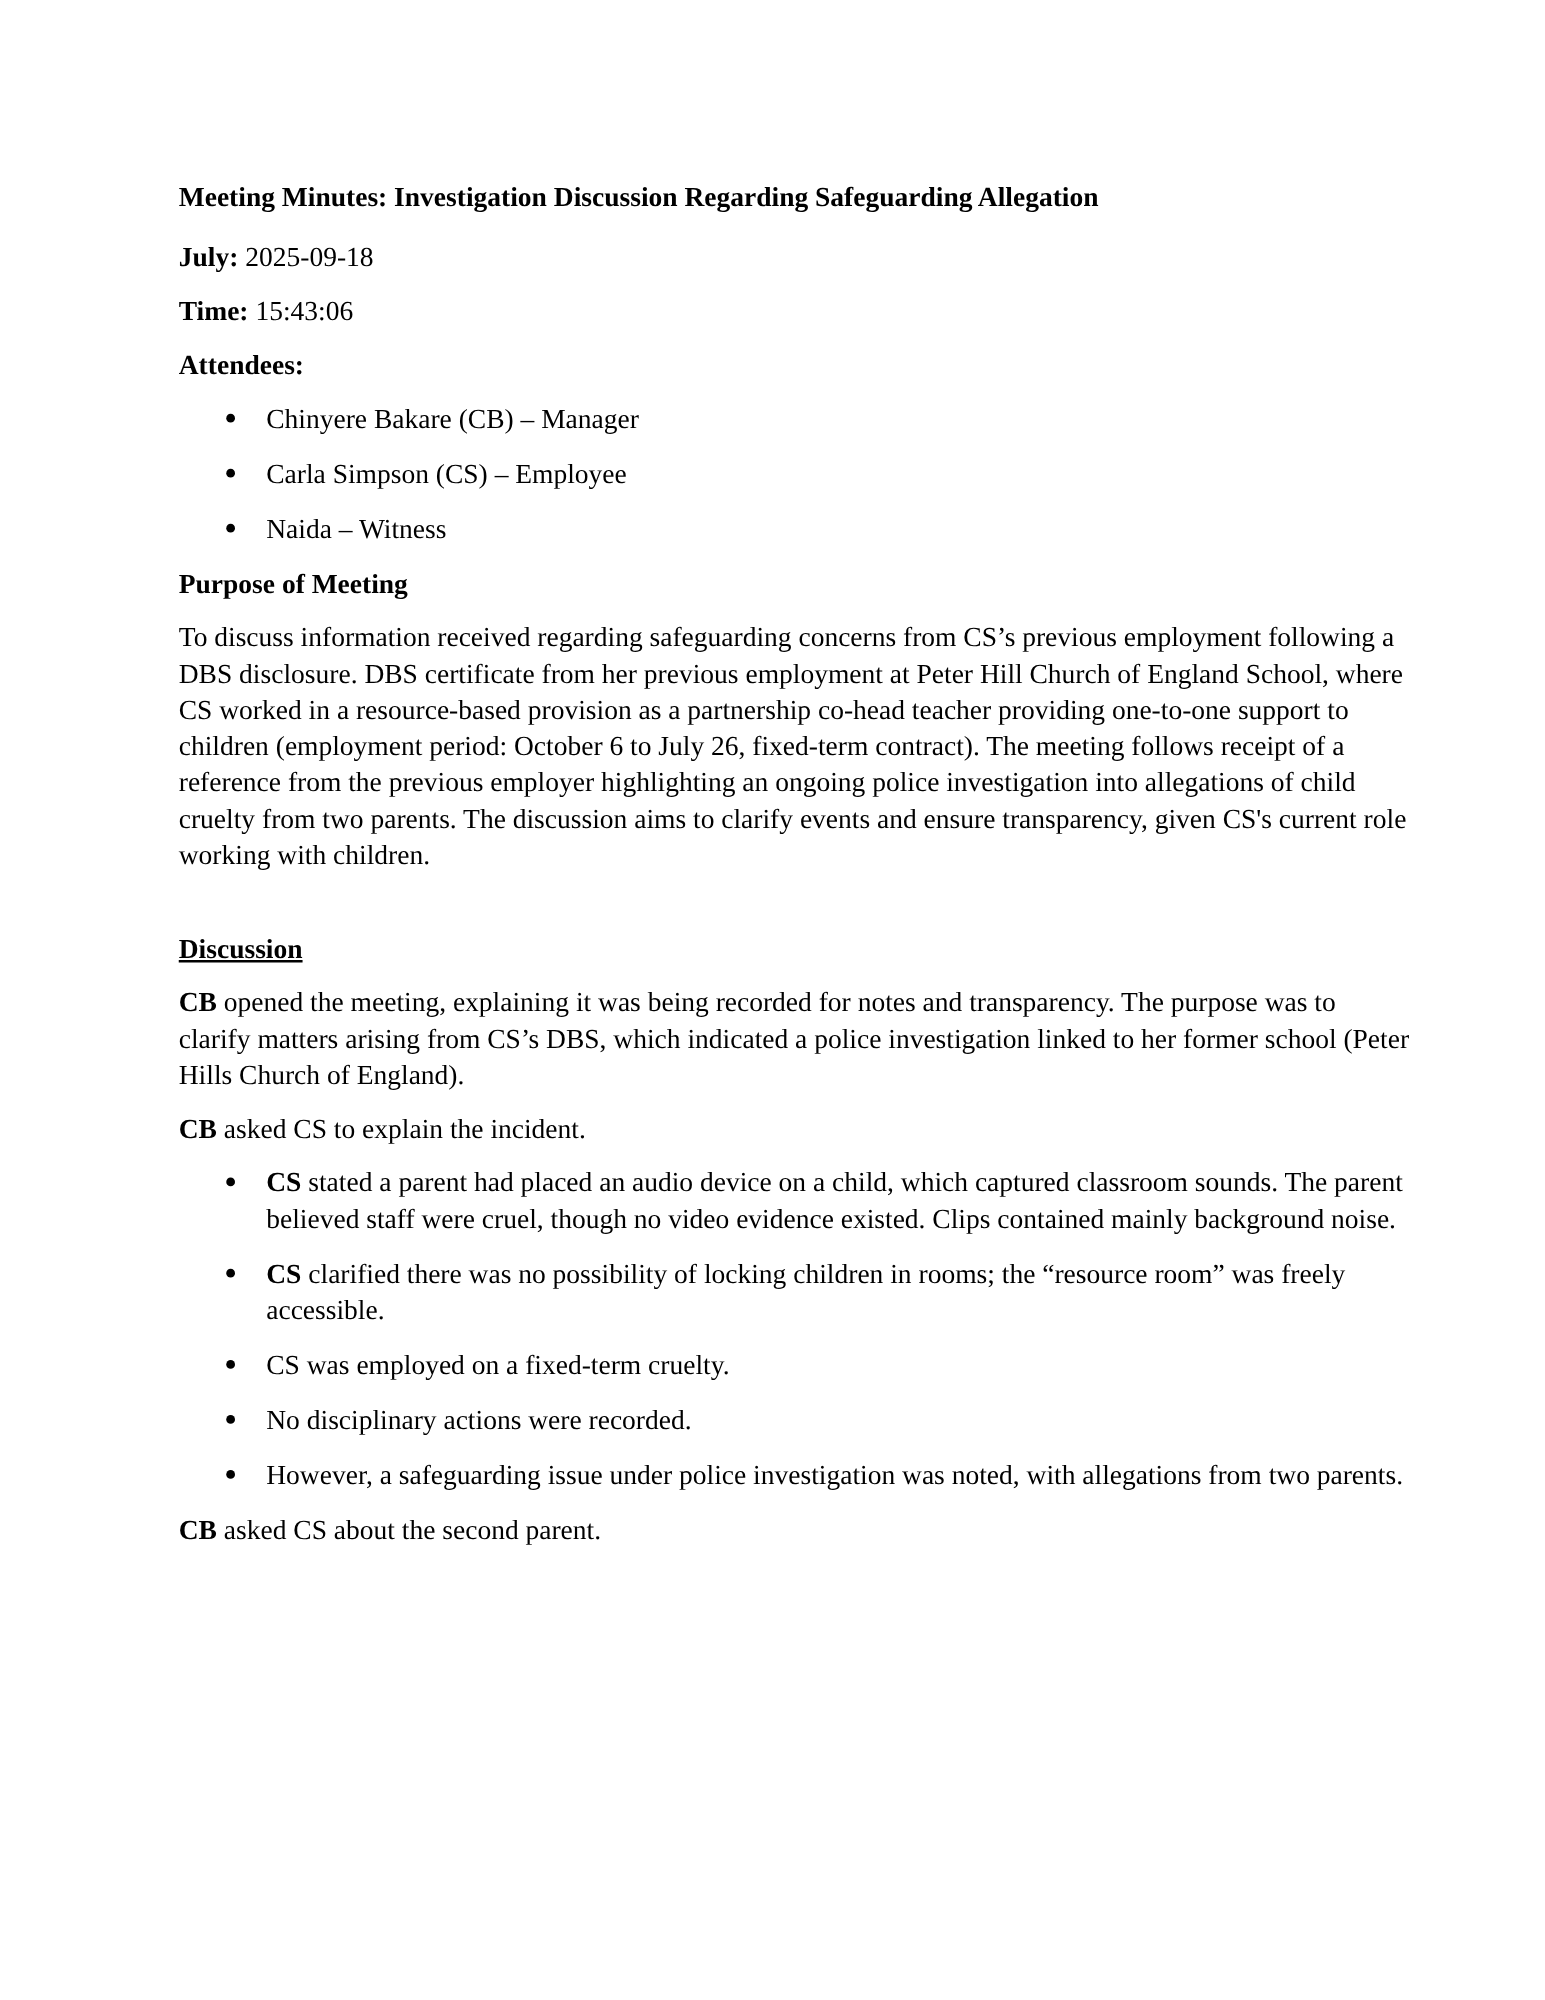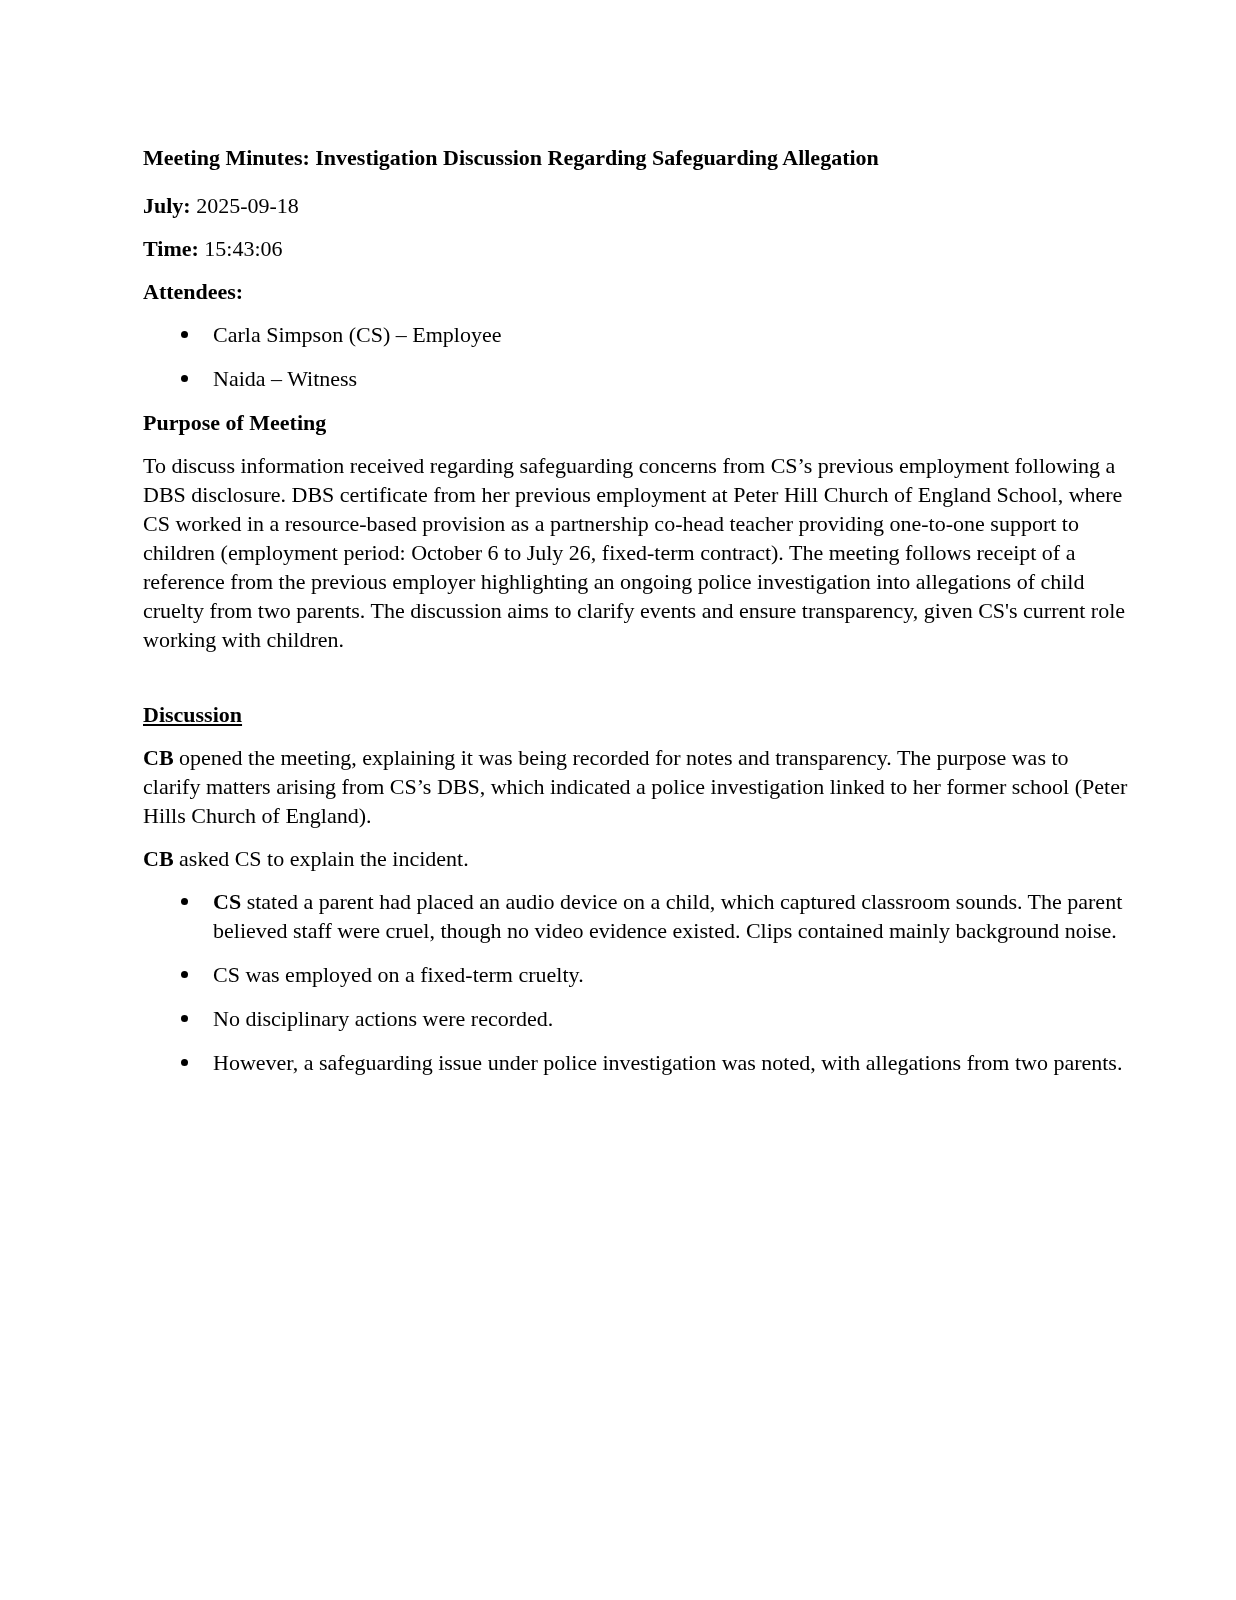--- a/index.html
+++ b/index.html
@@ -67,39 +67,42 @@
 
   <p class="doc-title">Meeting Minutes: Investigation Discussion Regarding Safeguarding Allegation</p>
 
   <p class="para"><span class="bold">July:</span><span> 2025-09-18</span></p>
 
   <p class="para"><span class="bold">Time:</span><span> 15:43:06</span></p>
 
   <p class="heading">Attendees:</p>
 
   <ul class="doc-list">
+    <li><span>Chinyere Bakare (CB) – Manager</span></li>
     <li><span>Carla Simpson (CS) – Employee</span></li>
     <li><span>Naida – Witness</span></li>
   </ul>
 
   <p class="heading">Purpose of Meeting</p>
 
   <p class="para">To discuss information received regarding safeguarding concerns from CS’s previous employment following a DBS disclosure. DBS certificate from her previous employment at Peter Hill Church of England School, where CS worked in a resource-based provision as a partnership co-head teacher providing one-to-one support to children (employment period: October 6 to July 26, fixed-term contract). The meeting follows receipt of a reference from the previous employer highlighting an ongoing police investigation into allegations of child cruelty from two parents. The discussion aims to clarify events and ensure transparency, given CS's current role working with children.</p>
 
   <p class="heading-spaced">Discussion</p>
 
   <p class="para"><span class="bold">CB</span><span> opened the meeting, explaining it was being recorded for notes and transparency. The purpose was to clarify matters arising from CS’s DBS, which indicated a police investigation linked to her former school (Peter Hills Church of England).</span></p>
 
   <p class="para"><span class="bold">CB</span><span> asked CS to explain the incident.</span></p>
 
   <ul class="doc-list">
     <li><span class="bold">CS</span><span> stated a parent had placed an audio device on a child, which captured classroom sounds. The parent believed staff were cruel, though no video evidence existed. Clips contained mainly background noise.</span></li>
+    <li><span class="bold">CS</span><span> clarified there was no possibility of locking children in rooms; the “resource room” was freely accessible.</span></li>
   </ul>
 
 
   <ul class="doc-list">
     <li><span>CS was employed on a fixed-term cruelty.</span></li>
     <li><span>No disciplinary actions were recorded.</span></li>
     <li><span>However, a safeguarding issue under police investigation was noted, with allegations from two parents.</span></li>
   </ul>
 
+  <p class="para"><span class="bold">CB</span><span> asked CS about the second parent.</span></p>
 
 </div>
 
 </body></html>

